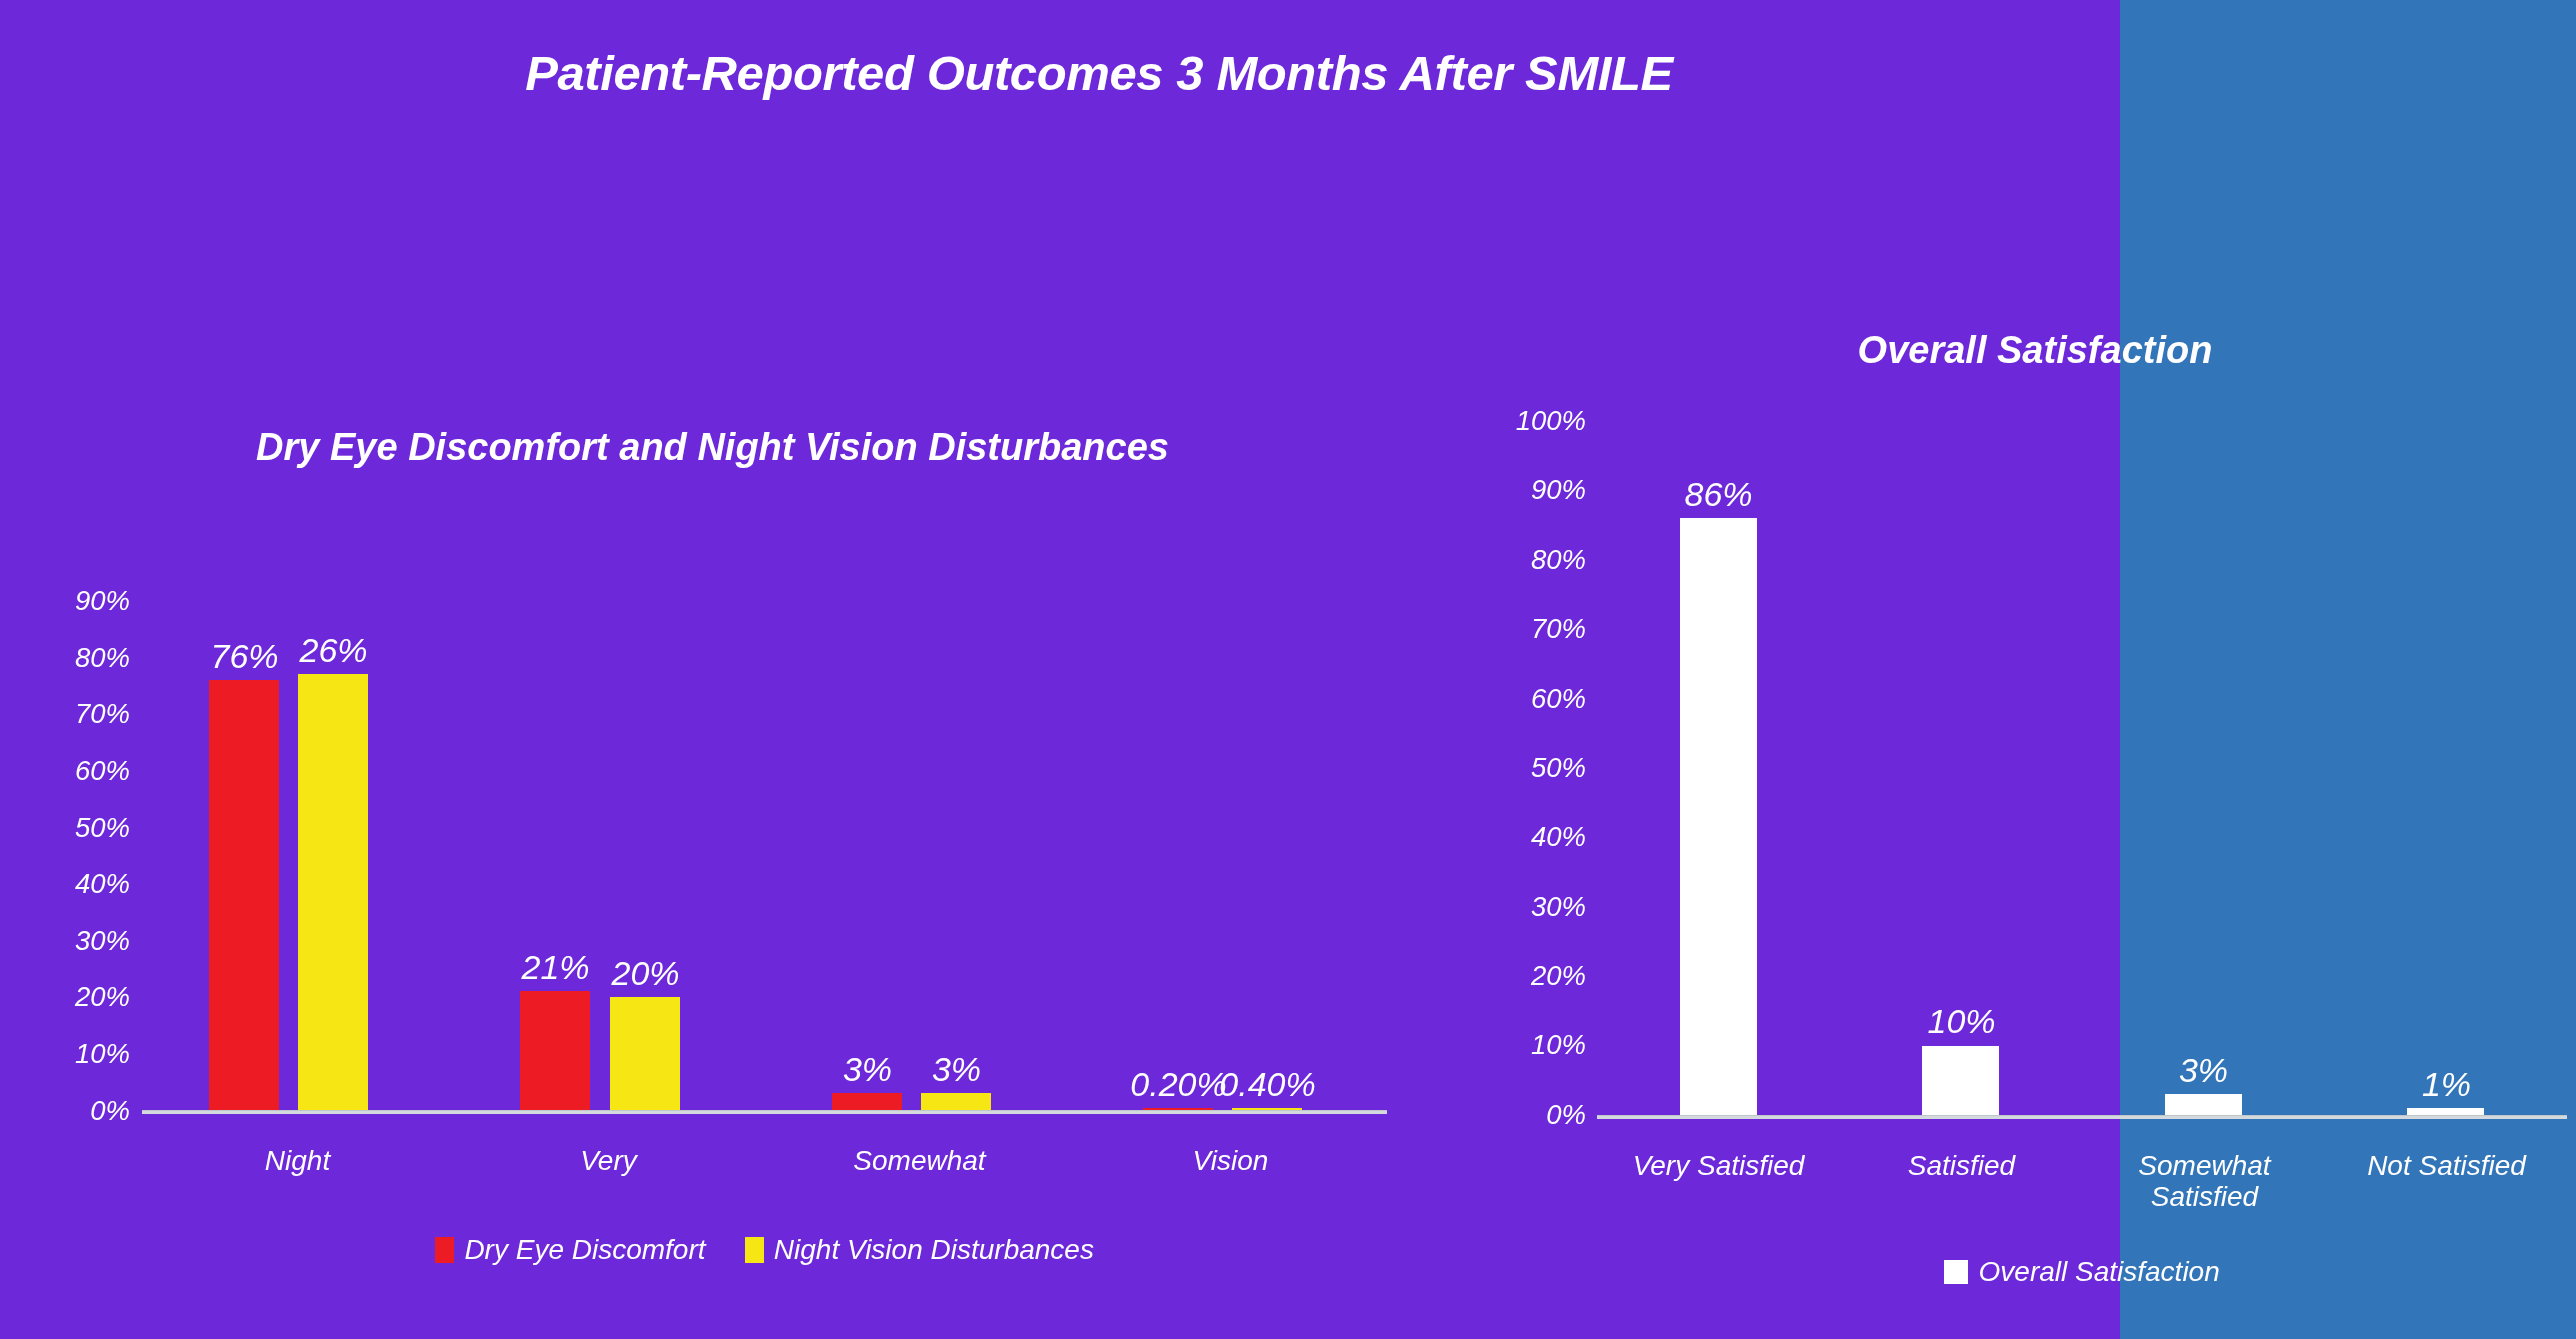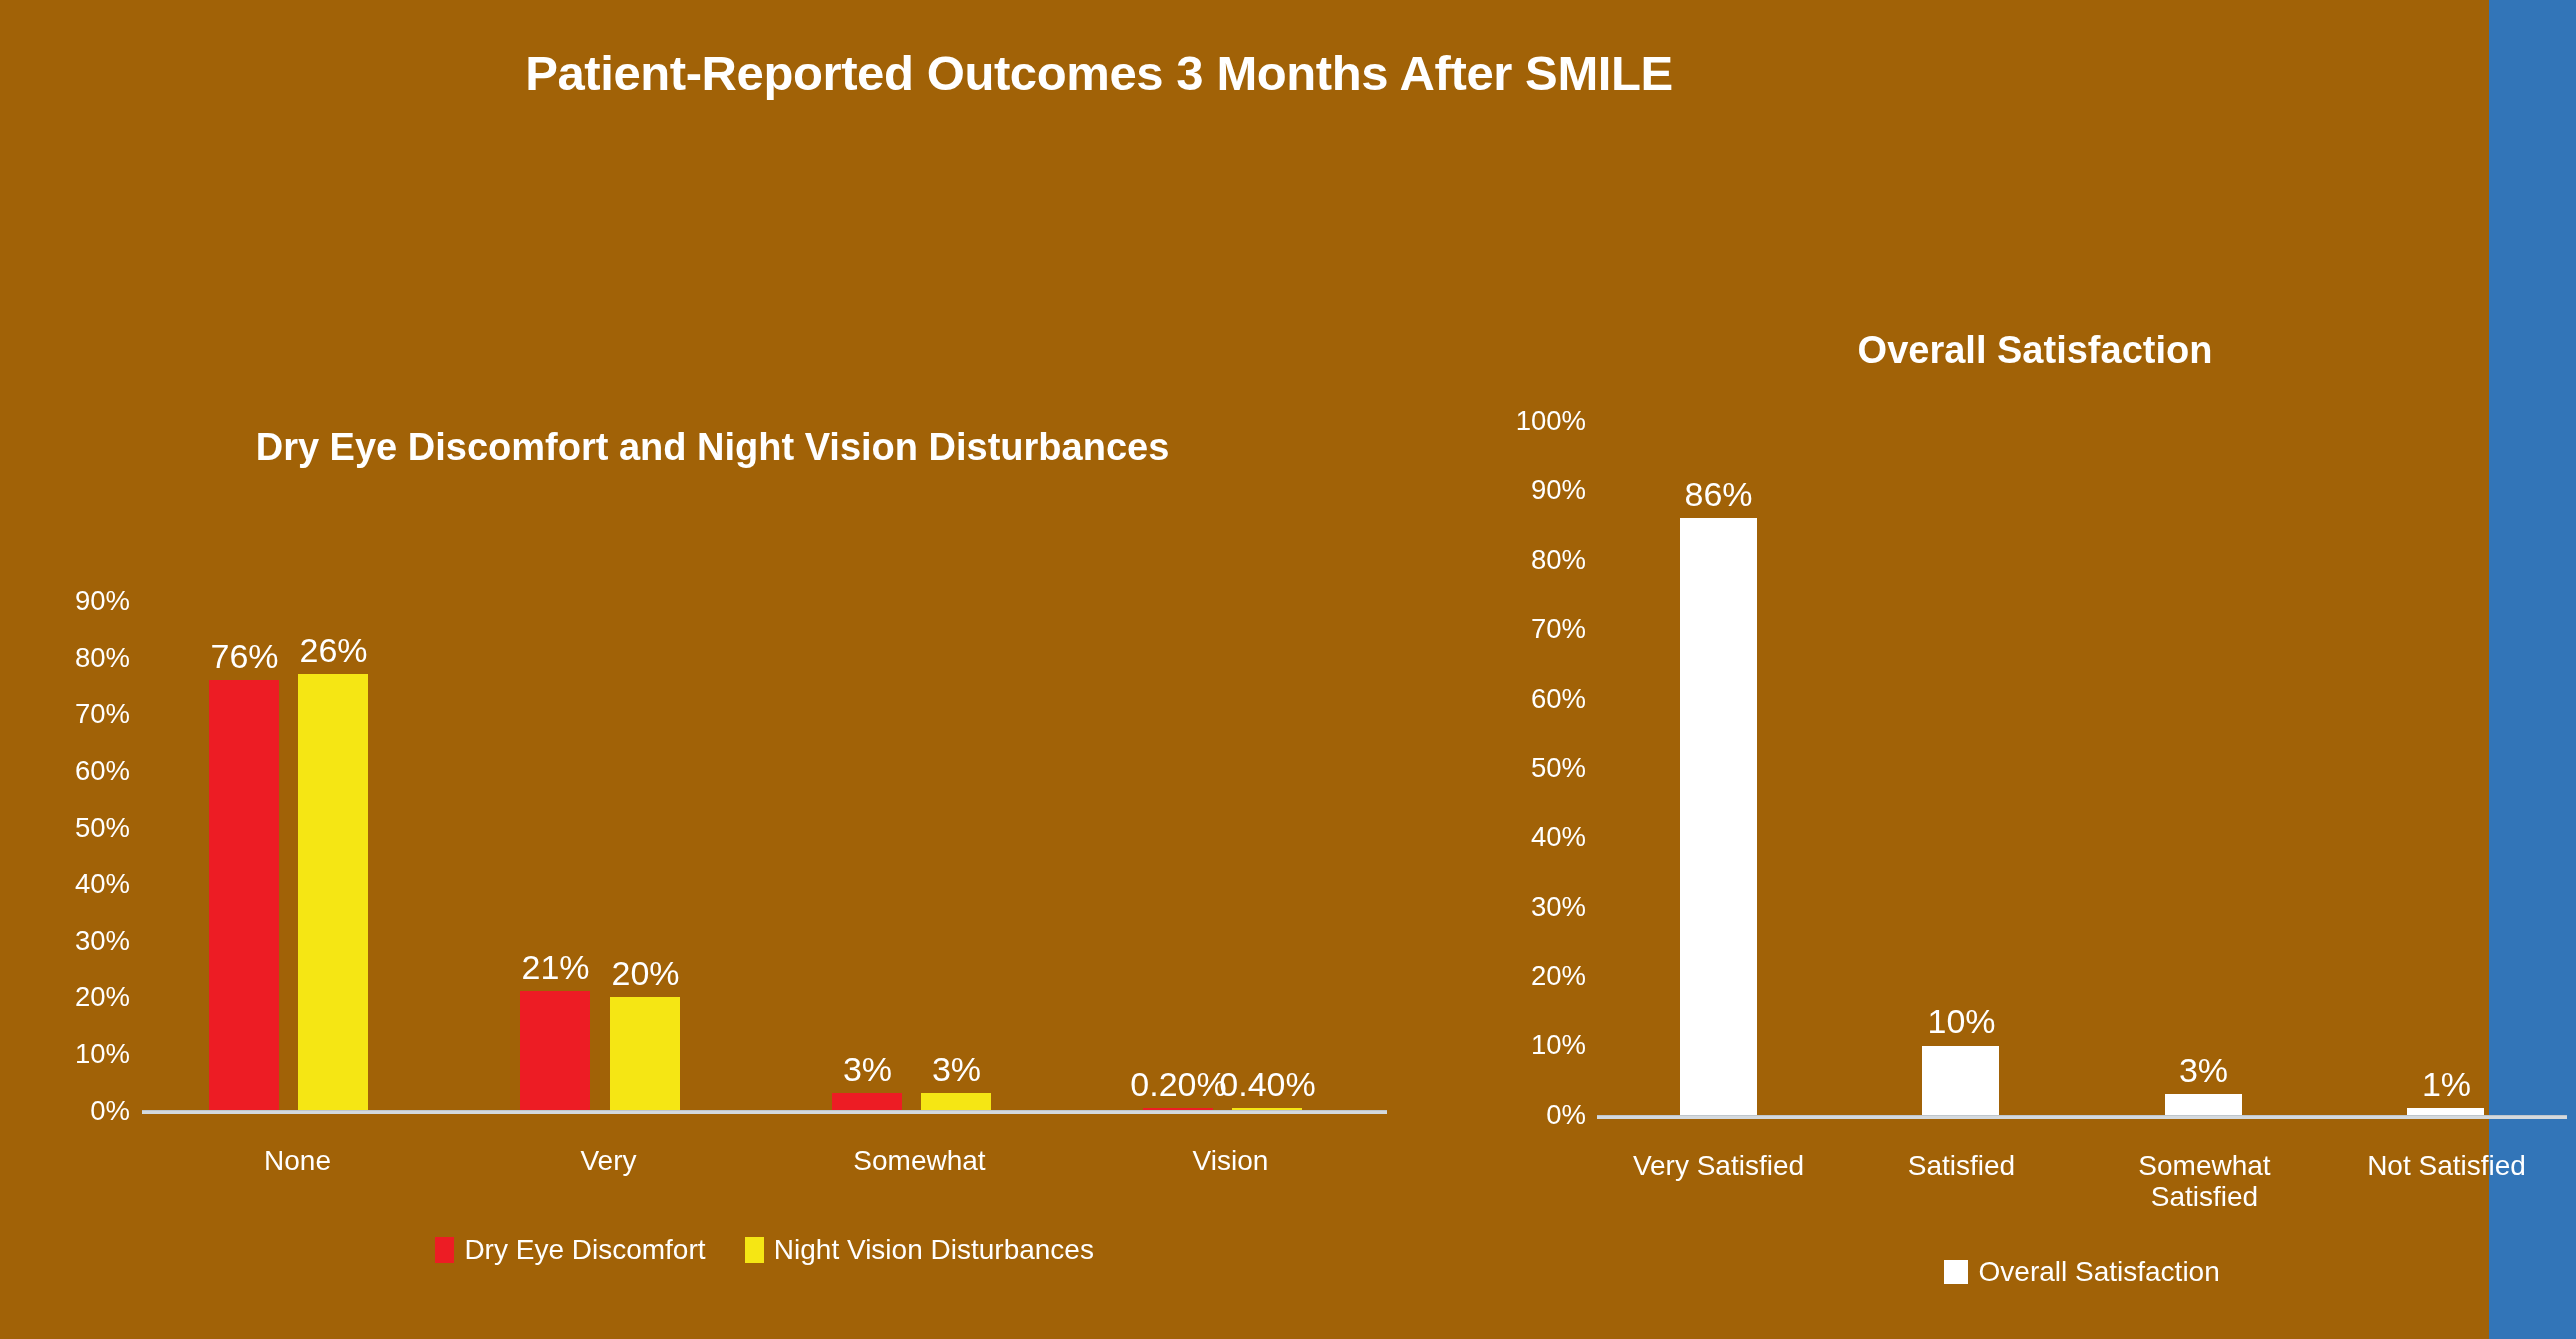--- a/index.html
+++ b/index.html
@@ -2,21 +2,21 @@
 <html style="font-size:13.7px"><head>
 <meta charset="utf-8">
 <style>
   * { box-sizing: border-box; margin: 0; padding: 0; }
   html, body {
     width: 2576px; height: 1340px;
     background: #3275B8;
     font-family: "Liberation Sans", sans-serif;
     overflow: hidden;
   }
-  #stage { position: relative; width: 2489px; height: 1340px; background: #a16207; }
+  #stage { position: relative; width: 2120px; height: 1340px; background: #6d28d9; font-style: italic; }
 
   .main-title {
     position: absolute;
     left: 0; top: 45px; width: 2198px;
     text-align: center;
     color: #FFFFFF;
     font-size: 49px;
     font-weight: bold;
     letter-spacing: -0.4px;
     white-space: nowrap;
@@ -118,21 +118,21 @@
         <div class="ytick" style="left: 34px; width: 96px; top: 700px;">70%</div>
         <div class="ytick" style="left: 34px; width: 96px; top: 757px;">60%</div>
         <div class="ytick" style="left: 34px; width: 96px; top: 814px;">50%</div>
         <div class="ytick" style="left: 34px; width: 96px; top: 870px;">40%</div>
         <div class="ytick" style="left: 34px; width: 96px; top: 927px;">30%</div>
         <div class="ytick" style="left: 34px; width: 96px; top: 983px;">20%</div>
         <div class="ytick" style="left: 34px; width: 96px; top: 1040px;">10%</div>
         <div class="ytick" style="left: 34px; width: 96px; top: 1097px;">0%</div>
       </div>
     <div id="cats-left">
-        <div class="cat-label" style="left: 142px; width: 311px; top: 1146px;">None</div>
+        <div class="cat-label" style="left: 142px; width: 311px; top: 1146px;">Night</div>
         <div class="cat-label" style="left: 453px; width: 311px; top: 1146px;">Very</div>
         <div class="cat-label" style="left: 764px; width: 311px; top: 1146px;">Somewhat</div>
         <div class="cat-label" style="left: 1075px; width: 311px; top: 1146px;">Vision</div>
       </div>
 
     <div class="legend" style="left:142px; top:1224px; width:1245px; height:39px;margin-top:6px;">
       <div class="legend-item">
         <span class="legend-swatch" style="background:#ED1C24;"></span>
         <span class="legend-text">Dry Eye Discomfort</span>
       </div>

